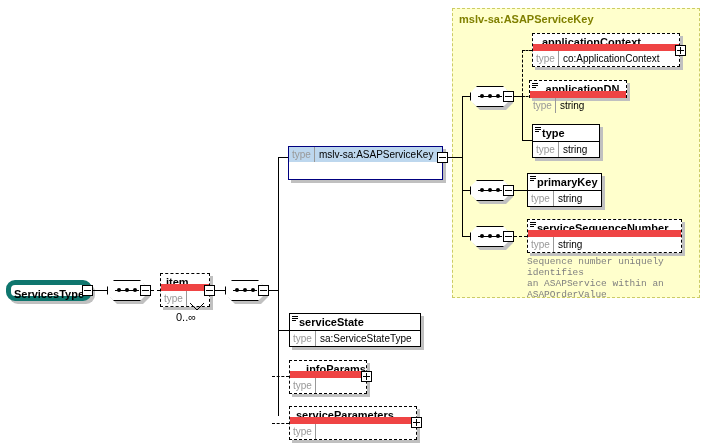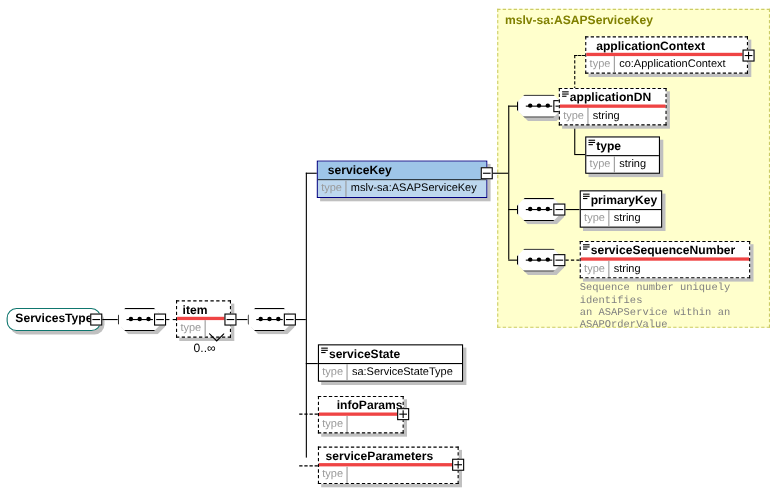--- a/index.html
+++ b/index.html
@@ -38,21 +38,21 @@
 
   .ename{
     position:relative;
     height:17px;line-height:17px;
     padding-left:9px;
     font-size:11px;font-weight:bold;color:#000000;
     white-space:nowrap;overflow:hidden;
     border-bottom:1px solid #000000;
     box-sizing:border-box;
   }
-  .ebox.dashed .ename{border-bottom:3px solid #ef4444;}
+  .ebox.dashed .ename{border-bottom:7px solid #ef4444;}
 
   .etype-row{
     position:relative;
     height:15px;line-height:15px;
     font-size:10px;color:#000000;
     white-space:nowrap;overflow:hidden;
     display:flex;align-items:stretch;
   }
   .etype-lbl{
     color:#999999;font-size:10px;line-height:15px;
@@ -109,21 +109,21 @@
     position:absolute;left:8px;top:10px;width:24px;height:1px;background:#000;
   }
   .seqnode .dot{
     position:absolute;top:8px;width:4px;height:4px;background:#000;border-radius:50%;
   }
   .seqnode .d1{left:10px;} .seqnode .d2{left:18px;} .seqnode .d3{left:26px;}
 
   
   .capsule{
     position:absolute;
-    background:#ffffff;border:1px solid #0f766e;
+    background:#ffffff;border:5px solid #0f766e;
     border-radius:9px;
     box-shadow:3px 3px 0 0 #c0c0c0;
     box-sizing:border-box;
     font-size:11px;font-weight:bold;color:#000;
     line-height:19px;text-align:center;white-space:nowrap;
   }
 
   
   .ln{position:absolute;background:#000000;}
   .lnh{height:1px;}
@@ -212,21 +212,20 @@
 
   <div class="ln lnh" style="left:278px;top:157px;width:11px;"></div>
 
   <div class="ln lnh" style="left:278px;top:330px;width:11px;"></div>
 
   <div class="dln" style="left:272px;top:376px;width:17px;"></div>
 
   <div class="dln" style="left:272px;top:423px;width:17px;"></div>
 
   <div class="ebox selected" style="left:288px;top:146px;width:155px;height:34px;">
-    <div class="ename">serviceKey</div>
     <div class="etype-row">
       <span class="etype-lbl">type</span>
       <span class="etype-val">mslv-sa:ASAPServiceKey</span>
     </div>
   </div>
   <div class="toggle" style="left:437px;top:152px;"></div>
 
   <div class="ln lnh" style="left:448px;top:157px;width:14px;"></div>
   <div class="ln lnv" style="left:462px;top:96px;height:140px;"></div>
 
@@ -252,21 +251,21 @@
 
   <div class="ebox dashed" style="left:532px;top:33px;width:148px;height:34px;">
     <div class="ename">applicationContext</div>
     <div class="etype-row">
       <span class="etype-lbl">type</span>
       <span class="etype-val">co:ApplicationContext</span>
     </div>
   </div>
   <div class="toggle plus" style="left:675px;top:45px;"></div>
 
-  <div class="ebox dashed" style="left:508px;top:80px;width:98px;height:34px;">
+  <div class="ebox dashed" style="left:529px;top:80px;width:98px;height:18px;text-align:center;">
     <div class="ename"><span class="annot-mark">
           <i></i>
           <i></i>
           <i></i>
         </span>applicationDN</div>
     <div class="etype-row">
       <span class="etype-lbl">type</span>
       <span class="etype-val">string</span>
     </div>
   </div>

